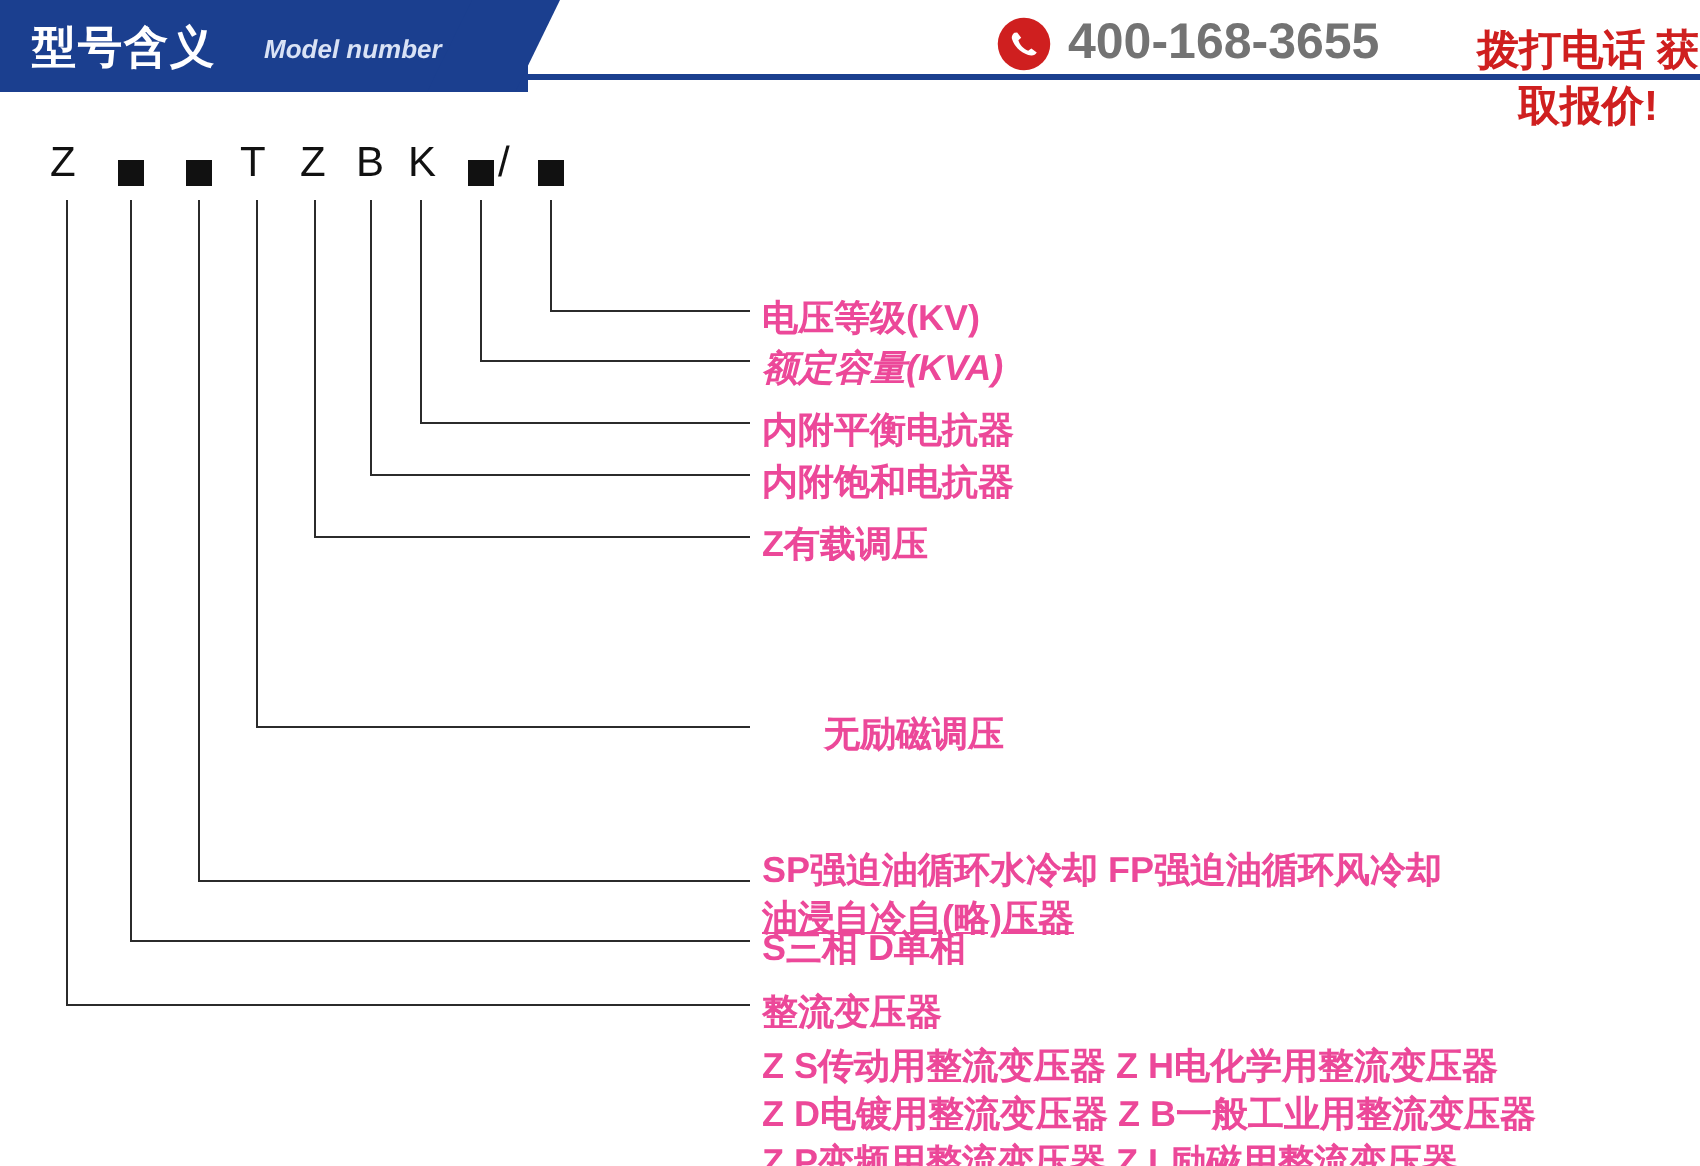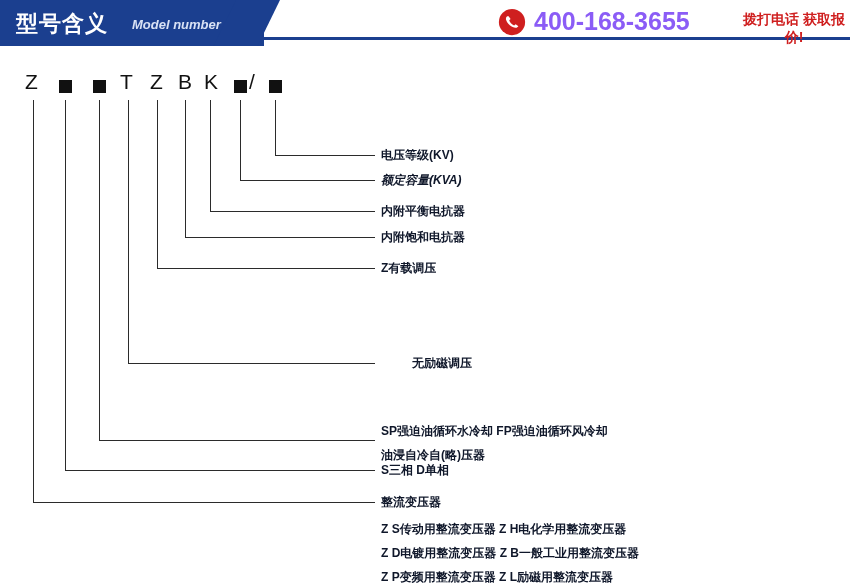--- a/index.html
+++ b/index.html
@@ -66,27 +66,27 @@
   .phone-icon {
     position: absolute;
     left: 498px; top: 8px;
     width: 28px; height: 28px;
   }
   .phone-number {
     position: absolute;
     left: 534px; top: 7px;
     font-size: 25px;
     font-weight: bold;
-    color: #8b5cf6;
+    color: #737373;
     letter-spacing: 0px;
   }
   .phone-cta {
     position: absolute;
     left: 690px; top: 11px;
-    font-size: 14px;
+    font-size: 21px;
     font-weight: bold;
     color: #cf1f1f;
     padding-left: 48px;
   }
 
   
   .code {
     position: absolute;
     top: 70px;
     font-size: 21px;
@@ -108,22 +108,22 @@
   }
   .hline {
     position: absolute;
     height: 1px;
     background: #2b2b2b;
   }
 
   
   .lbl {
     position: absolute;
-    font-size: 12px;
-    color: #0f172a;
+    font-size: 18px;
+    color: #ec4899;
     white-space: nowrap;
     font-family: "Liberation Sans", sans-serif;
   }
   .lbl.b { font-weight: bold; }
 </style>
 </head>
 <body>
 
 <div id="page">
 
@@ -184,21 +184,21 @@
   <div class="hline" style="left:33px; top:502px; width:342px;"></div>
 
   <div class="lbl b" style="left:381px; top:147px;">电压等级(KV)</div>
   <div class="lbl b" style="left:381px; top:172px;font-style:italic;">额定容量(KVA)</div>
   <div class="lbl b" style="left:381px; top:203px;">内附平衡电抗器</div>
   <div class="lbl b" style="left:381px; top:229px;">内附饱和电抗器</div>
   <div class="lbl b" style="left:381px; top:260px;">Z有载调压</div>
   <div class="lbl b" style="left:381px; top:355px;margin-left:31px;">无励磁调压</div>
 
   <div class="lbl b" style="left:381px; top:423px;">SP强迫油循环水冷却    FP强迫油循环风冷却</div>
-  <div class="lbl b" style="left:381px; top:447px;">油浸自冷自(略)压器</div>
+  <div class="lbl b" style="left:381px; top:447px;text-decoration:underline;">油浸自冷自(略)压器</div>
   <div class="lbl b" style="left:381px; top:462px;">S三相   D单相</div>
   <div class="lbl b" style="left:381px; top:494px;">整流变压器</div>
 
   <div class="lbl b" style="left:381px; top:521px;">Z S传动用整流变压器      Z H电化学用整流变压器</div>
   <div class="lbl b" style="left:381px; top:545px;">Z D电镀用整流变压器      Z B一般工业用整流变压器</div>
   <div class="lbl b" style="left:381px; top:569px;">Z P变频用整流变压器      Z L励磁用整流变压器</div>
 
 </div>
 
 </body></html>

